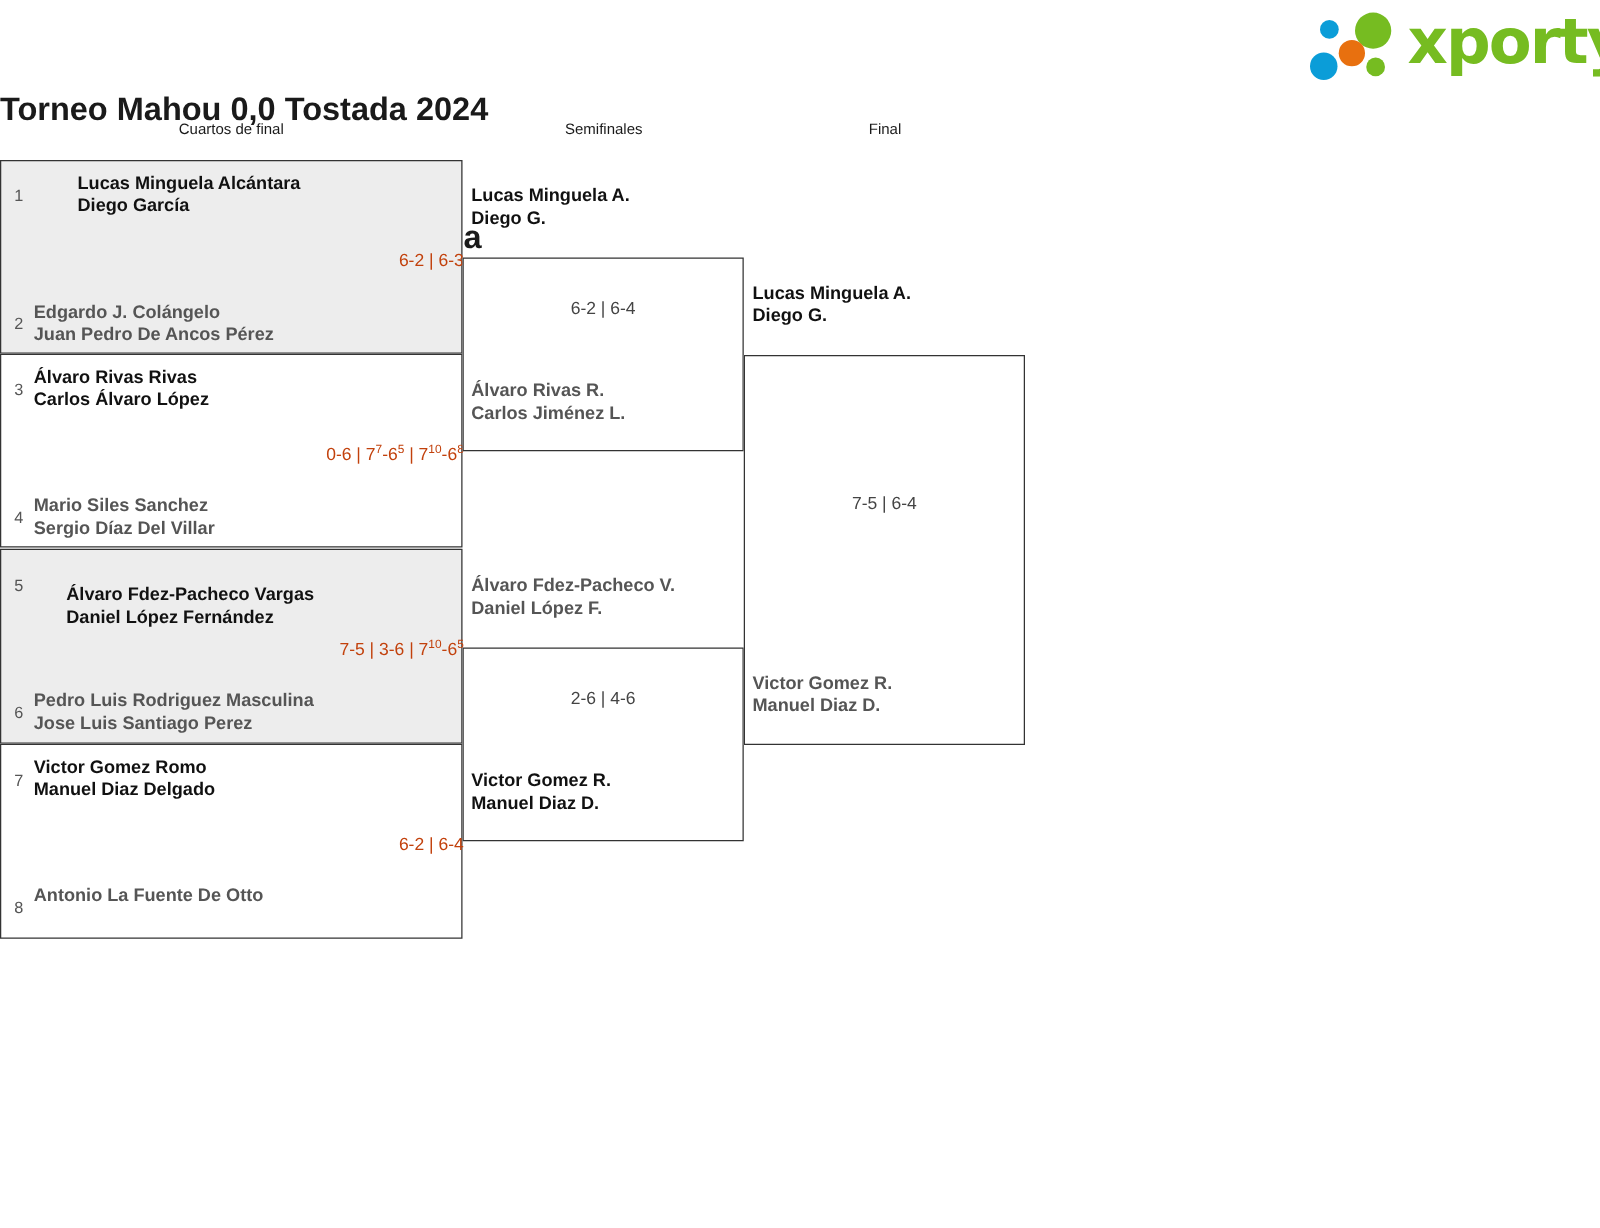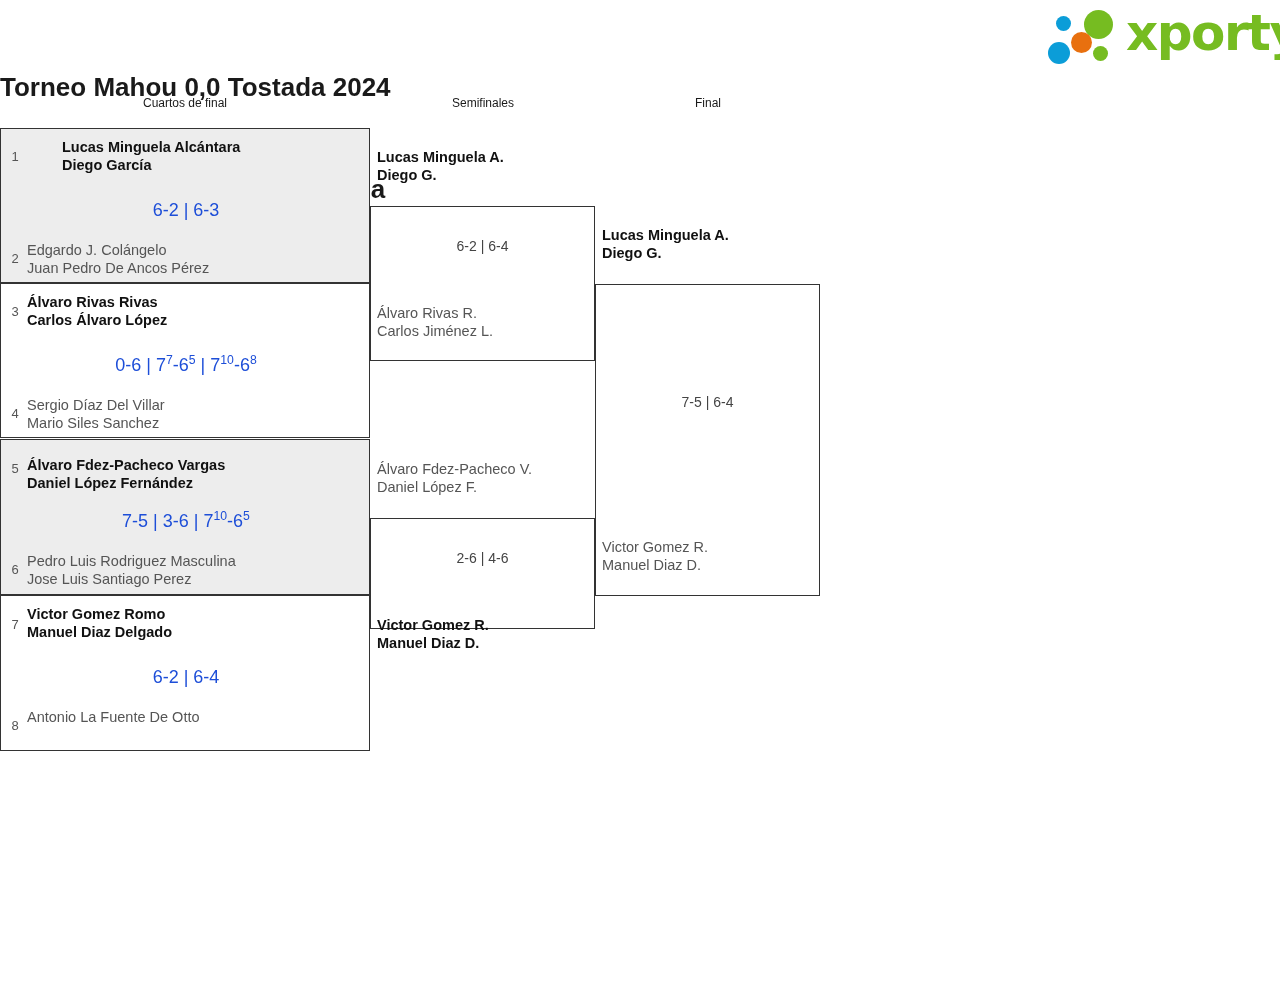--- a/index.html
+++ b/index.html
@@ -55,25 +55,25 @@
   .seed {
     position: absolute; left: 7px;
     font-size: 13px; color: #555555; text-align: center; width: 14px;
   }
   .pair {
     position: absolute; left: 26px; right: 8px;
     font-size: 14.5px; line-height: 18px;
   }
   .pair .pl { display: block; white-space: nowrap; }
   .winner { font-weight: bold; color: #111111; }
-  .loser  { font-weight: normal; color: #555555; }
+  .loser  { font-weight: bold; color: #555555; }
 
   .qf-score {
     position: absolute; left: 0px; width: 370px;
-    text-align: center; font-size: 18px; color: #1d4ed8;
+    text-align: right; font-size: 14px; color: #c2410c;
   }
   sup { font-size: 0.68em; vertical-align: super; line-height: 0; }
 
   
   .match-box {
     position: absolute;
     border: 1px solid #333333;
     box-sizing: border-box;
     background: #ffffff;
   }
@@ -134,28 +134,28 @@
     <div class="seed" style="top:20px;">3</div>
     <div class="pair" style="top:9px;">
       <span class="pl winner">Álvaro Rivas Rivas</span>
       <span class="pl winner">Carlos Álvaro López</span>
     </div>
     <div class="qf-score" style="top:71px;">
       0-6 | 7<sup>7</sup>-6<sup>5</sup> | 7<sup>10</sup>-6<sup>8</sup>
     </div>
     <div class="seed" style="top:122px;">4</div>
     <div class="pair" style="top:112px;">
+      <span class="pl loser">Mario Siles Sanchez</span>
       <span class="pl loser">Sergio Díaz Del Villar</span>
-      <span class="pl loser">Mario Siles Sanchez</span>
     </div>
   </div>
 
   <div class="qf-block shaded" style="top:439px; height:156px;">
     <div class="seed" style="top:21px;">5</div>
-    <div class="pair" style="top:16px;">
+    <div class="pair" style="top:27px;margin-left:26px;">
       <span class="pl winner">Álvaro Fdez-Pacheco Vargas</span>
       <span class="pl winner">Daniel López Fernández</span>
     </div>
     <div class="qf-score" style="top:71px;">
       7-5 | 3-6 | 7<sup>10</sup>-6<sup>5</sup>
     </div>
     <div class="seed" style="top:122px;">6</div>
     <div class="pair" style="top:112px;">
       <span class="pl loser">Pedro Luis Rodriguez Masculina</span>
       <span class="pl loser">Jose Luis Santiago Perez</span>
@@ -184,21 +184,21 @@
   </div>
   <div class="adv-pair" style="left:377px; top:304px;">
     <span class="pl loser">Álvaro Rivas R.</span>
     <span class="pl loser">Carlos Jiménez L.</span>
   </div>
 
   <div class="adv-pair" style="left:377px; top:460px;">
     <span class="pl loser">Álvaro Fdez-Pacheco V.</span>
     <span class="pl loser">Daniel López F.</span>
   </div>
-  <div class="match-box" style="left:370px; top:518px; width:225px; height:111px;">
+  <div class="match-box" style="left:370px; top:518px; width:225px; height:155px;">
     <div class="box-score" style="top:31px;">2-6 | 4-6</div>
   </div>
   <div class="adv-pair" style="left:377px; top:616px;">
     <span class="pl winner">Victor Gomez R.</span>
     <span class="pl winner">Manuel Diaz D.</span>
   </div>
 
   <div class="adv-pair" style="left:602px; top:226px;">
     <span class="pl winner">Lucas Minguela A.</span>
     <span class="pl winner">Diego G.</span>

